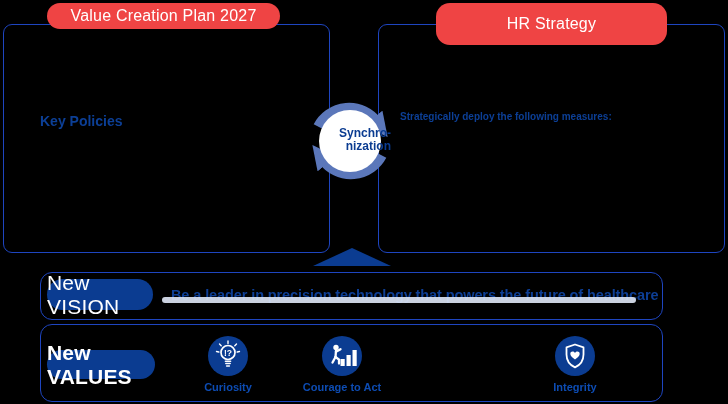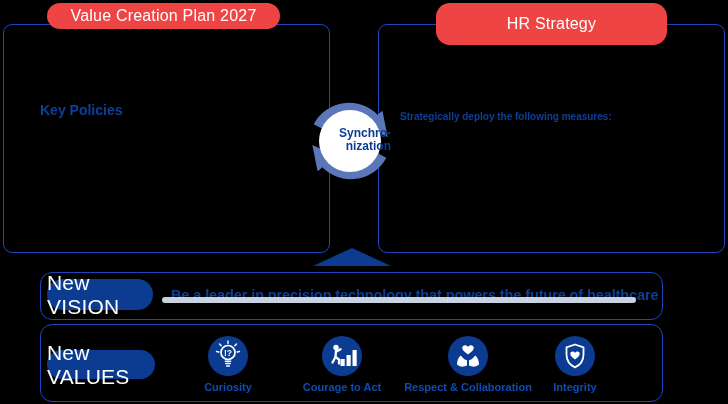--- a/index.html
+++ b/index.html
@@ -16,21 +16,21 @@
   .pill{
     position:absolute;background:#ef4444;color:#fff;border-radius:14px;
     display:flex;align-items:center;justify-content:center;
     font-size:16px;letter-spacing:.2px;
   }
   .pill.left-title{left:47px;top:3px;width:233px;height:26px;}
   .pill.right-title{left:436px;top:3px;width:231px;height:42px;}
   .panel-body{
     position:absolute;color:#0c3f96;font-weight:bold;
   }
-  .key-policies{left:40px;top:102px;font-size:14px;}
+  .key-policies{left:40px;top:113px;font-size:14px;}
   .deploy-text{left:400px;top:111px;font-size:10px;}
   
   .sync-svg{position:absolute;left:306px;top:86px;}
   .sync-label{
     position:absolute;left:318px;top:127px;width:64px;text-align:right;
     color:#0b3c91;font-weight:bold;font-size:12px;line-height:13px;margin-left:9px;
   }
   
   .tri{
     position:absolute;left:313px;top:248px;width:0;height:0;
@@ -41,21 +41,21 @@
   .bar{
     position:absolute;left:40px;width:621px;border:1.5px solid #1e45c0;border-radius:12px;
   }
   .bar.vision{top:272px;height:46px;}
   .bar.values{top:324px;height:76px;}
   .badge{
     position:absolute;background:#0b3c91;color:#fff;border-radius:16px;
     display:flex;align-items:center;justify-content:center;font-size:21px;letter-spacing:.2px;
   }
   .badge.vision-badge{left:47px;top:279px;width:106px;height:31px;}
-  .badge.values-badge{left:47px;top:350px;width:108px;height:29px;}
+  .badge.values-badge{left:47px;top:350px;width:108px;height:29px;font-weight:bold;}
   .vision-statement{
     position:absolute;left:171px;top:287px;width:480px;
     color:#0d3e95;font-weight:bold;font-size:14.5px;letter-spacing:-0.1px;white-space:nowrap;
   }
   .vision-streak{
     position:absolute;left:162px;top:297px;width:474px;height:5.5px;
     background:#dbe3f2;border-radius:3px;opacity:.92;z-index:3;
   }
   
   .value-item{
@@ -144,29 +144,20 @@
       <g stroke="#fff" stroke-width="2.3" stroke-linecap="round" fill="none">
         <path d="M14,14.5 L13.5,21"></path>
         <path d="M14,15.8 L18.5,13.2"></path>
         <path d="M13.5,21 L10.5,26.5"></path>
         <path d="M13.5,21 L17,23.5 L17,27.5"></path>
       </g>
     </svg>
     <div class="vlabel">Courage to Act</div>
   </div>
 
-  <div class="value-item vi-3">
-    <svg width="40" height="40" viewBox="0 0 40 40">
-      <circle cx="20" cy="20" r="20" fill="#0b3c91"></circle>
-      <path d="M20,10.8 c-1.8,-2.6 -5.7,-2 -5.7,1.2 c0,2.6 3.3,4.6 5.7,6.4 c2.4,-1.8 5.7,-3.8 5.7,-6.4 c0,-3.2 -3.9,-3.8 -5.7,-1.2 z" fill="#fff"></path>
-      <path d="M9,28.5 q0.3,-6.5 3.8,-9 l2.2,2.6 q1.6,1.9 4,2.1 l0,5.4 q-5.4,2.6 -10,-1.1 z" fill="#fff"></path>
-      <path d="M31,28.5 q-0.3,-6.5 -3.8,-9 l-2.2,2.6 q-1.6,1.9 -4,2.1 l0,5.4 q5.4,2.6 10,-1.1 z" fill="#fff"></path>
-    </svg>
-    <div class="vlabel">Respect &amp; Collaboration</div>
-  </div>
 
   <div class="value-item vi-4">
     <svg width="40" height="40" viewBox="0 0 40 40">
       <circle cx="20" cy="20" r="20" fill="#0b3c91"></circle>
       <path d="M20,8.5 l8.5,2.9 v7.1 c0,6.6 -3.5,10.6 -8.5,12.9 c-5,-2.3 -8.5,-6.3 -8.5,-12.9 v-7.1 z" fill="none" stroke="#fff" stroke-width="1.8" stroke-linejoin="round"></path>
       <path d="M20,17 c-1.5,-2.2 -4.7,-1.7 -4.7,1 c0,2.2 2.7,3.8 4.7,5.4 c2,-1.6 4.7,-3.2 4.7,-5.4 c0,-2.7 -3.2,-3.2 -4.7,-1 z" fill="#fff"></path>
     </svg>
     <div class="vlabel">Integrity</div>
   </div>
 

